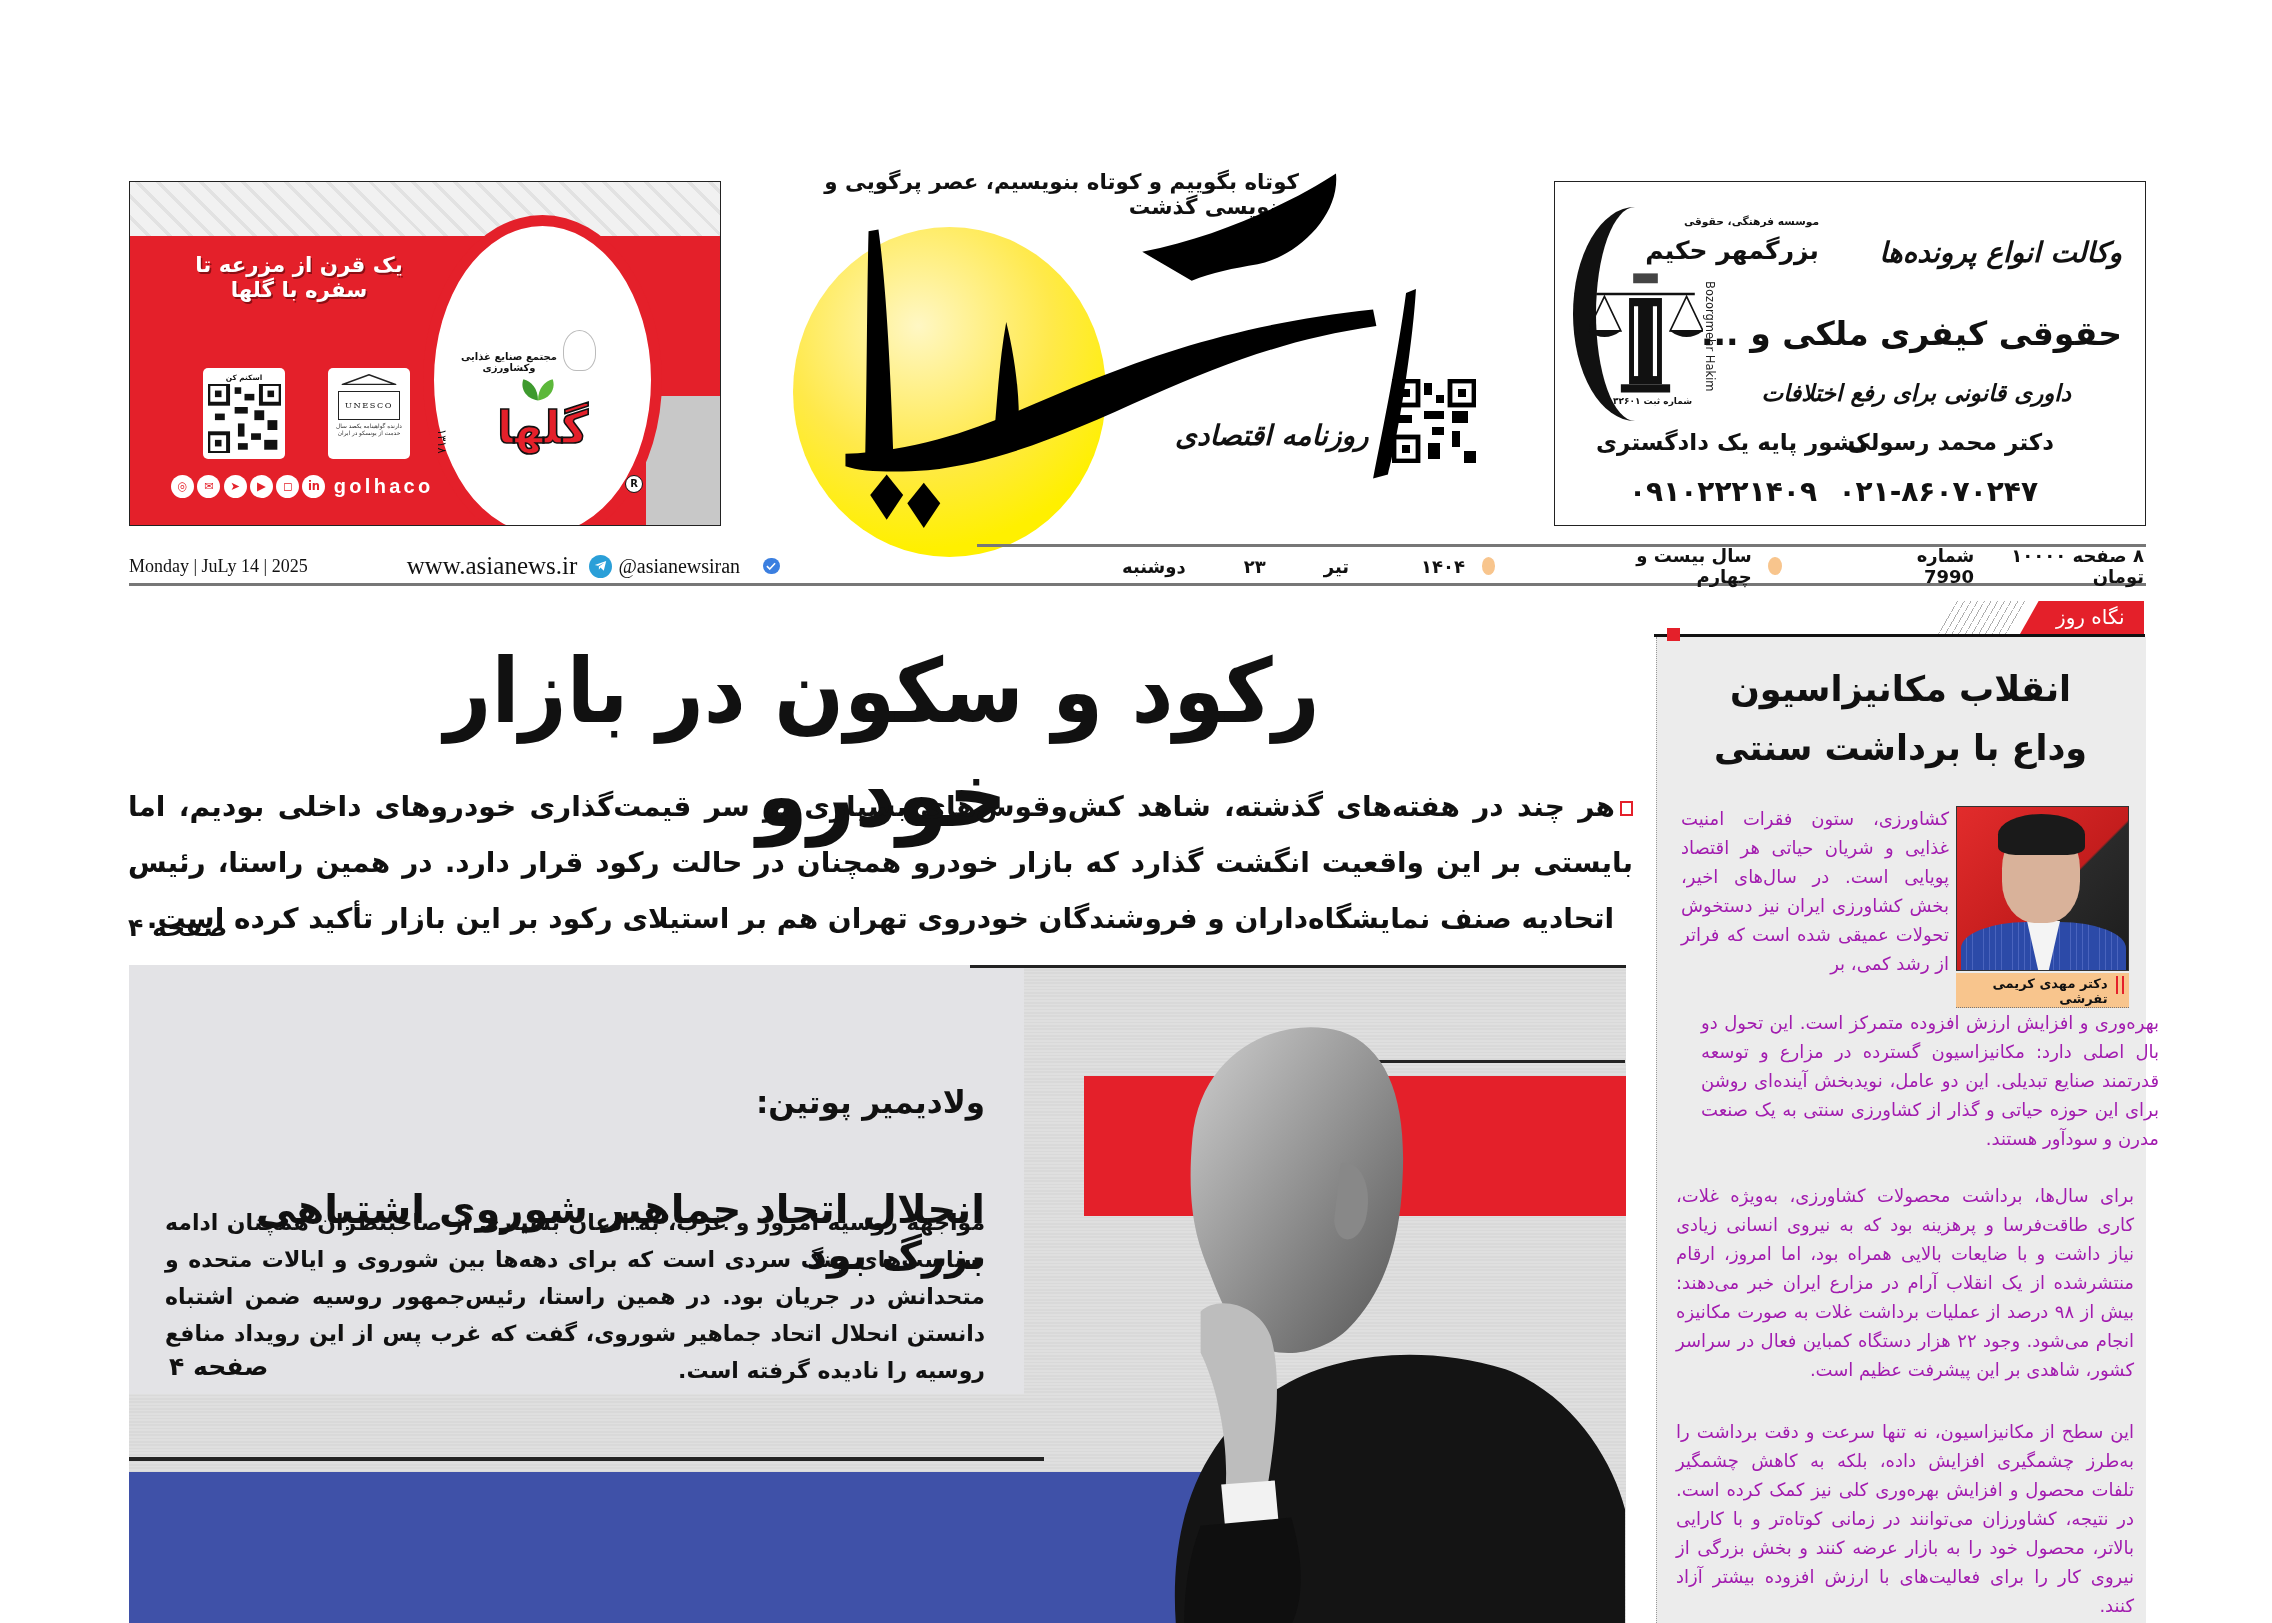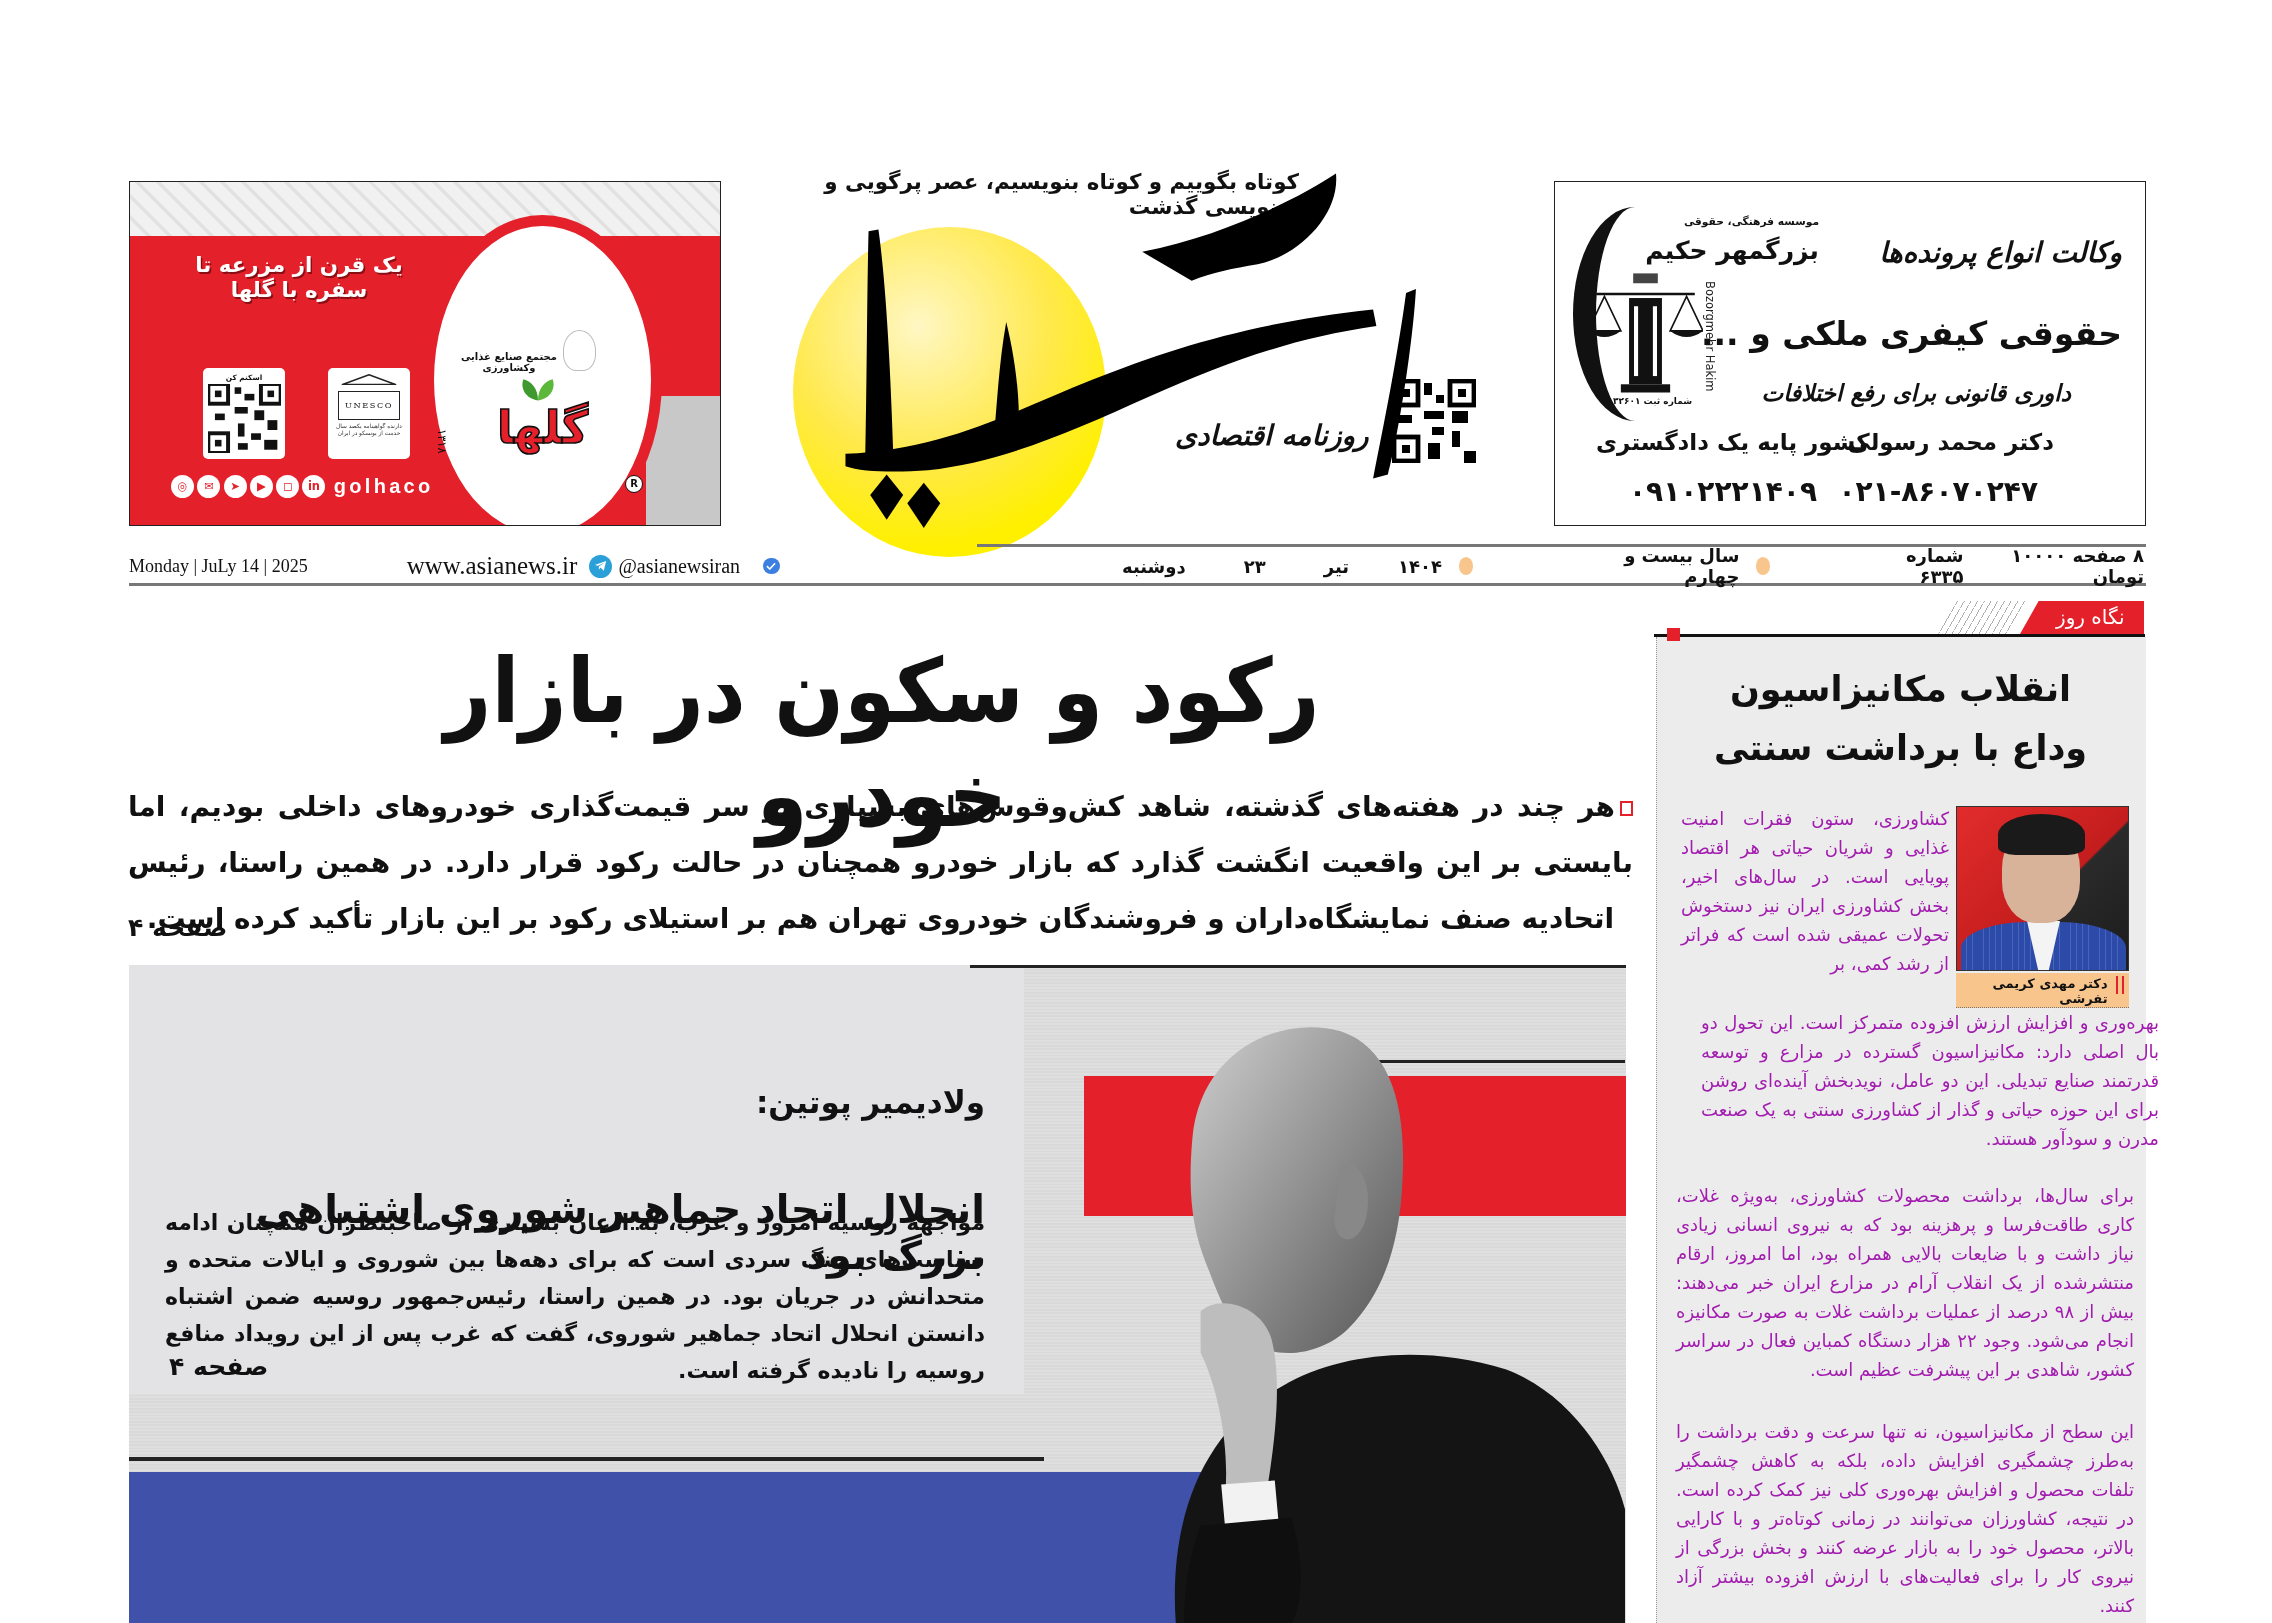--- a/index.html
+++ b/index.html
@@ -243,25 +243,25 @@
     <svg width="10" height="8.2" viewBox="0 0 12 10">
         <path d="M1 5 L4.5 8.5 L11 1.5" fill="none" stroke="#fff" stroke-width="2"></path>
       </svg>
   </span>
 </div>
 
 <div id="infobar-right" class="abs rtl">
   <span class="it" style="margin-left:58px;">دوشنبه</span>
   <span class="it" style="margin-left:58px;">۲۳</span>
   <span class="it" style="margin-left:58px;">تیر</span>
-  <span class="it" style="margin-left:49px;">۱۴۰۴</span>
+  <span class="it" style="margin-left:72px;">۱۴۰۴</span>
   <span class="dot" style="margin-left:16.5px;"></span>
   <span class="it" style="margin-left:99px;">سال بیست و چهارم</span>
   <span class="dot" style="margin-left:16.5px;"></span>
-  <span class="it" style="margin-left:91px;">شماره ۶۳۳۵</span>
+  <span class="it" style="margin-left:91px;">شماره 7990</span>
   <span class="it">۸ صفحه ۱۰۰۰۰ تومان</span>
 </div>
 
 <div id="main-headline" class="abs rtl">رکود و سکون در بازار خودرو</div>
 <div id="main-lead" class="abs rtl">
   <span class="bullet"></span><span>هر چند در هفته‌های گذشته، شاهد کش‌وقوس‌های بسیاری بر سر قیمت‌گذاری خودروهای داخلی بودیم، اما بایستی بر این واقعیت انگشت گذارد که بازار خودرو همچنان در حالت رکود قرار دارد. در همین راستا، رئیس اتحادیه صنف نمایشگاه‌داران و فروشندگان خودروی تهران هم بر استیلای رکود بر این بازار تأکید کرده است.</span>
 </div>
 <div id="main-page-ref" class="abs rtl">صفحه ۴</div>
 
 <div id="feature" class="abs">

